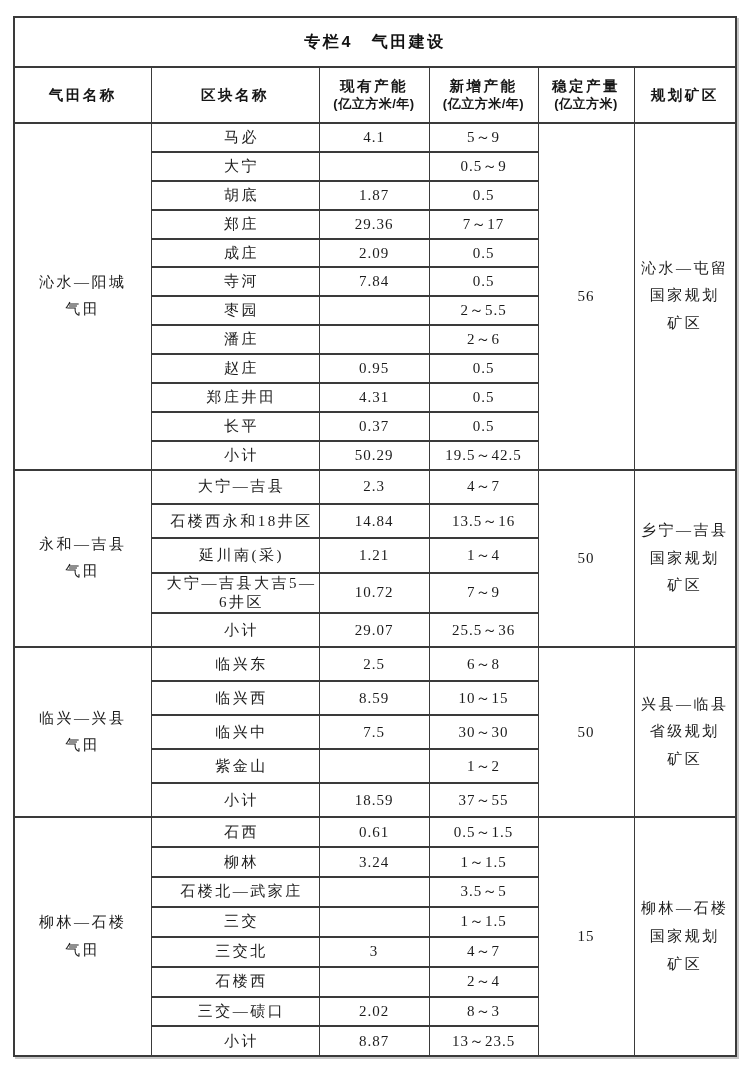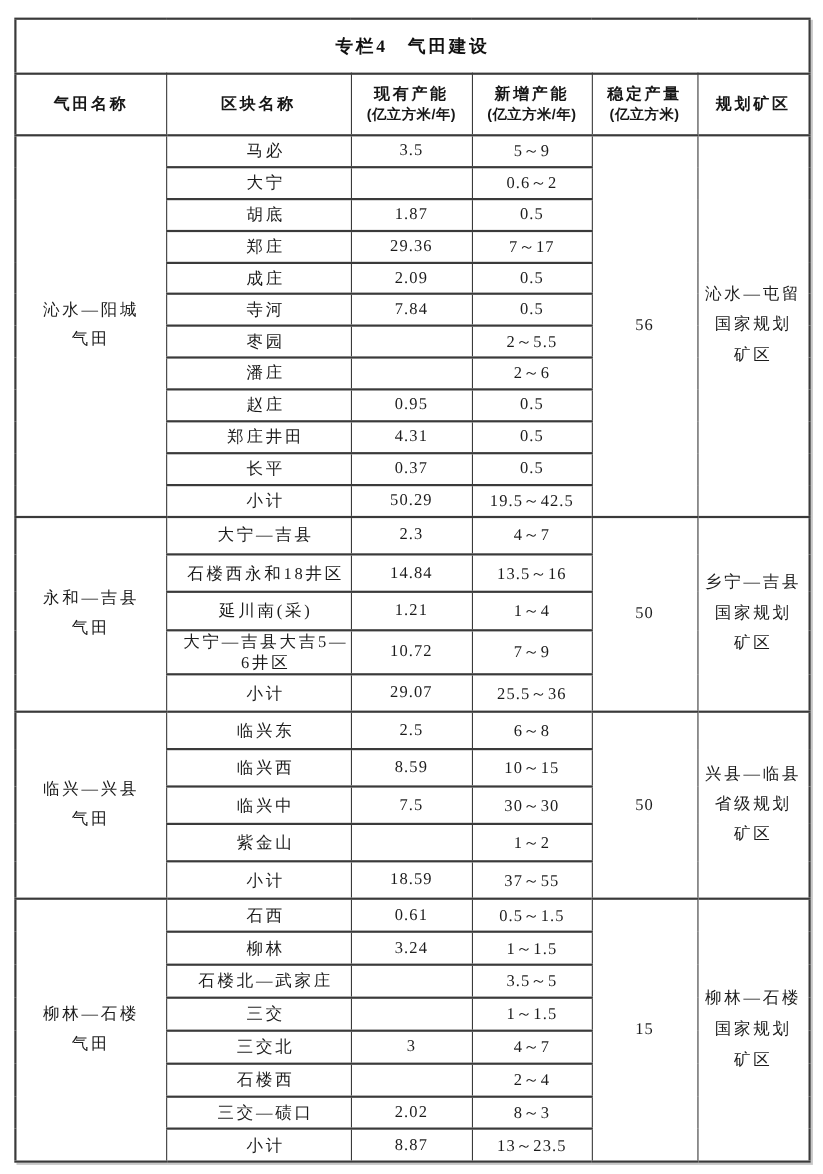--- a/index.html
+++ b/index.html
@@ -33,21 +33,21 @@
     border-style: solid;
     border-color: #3a3a3a;
     border-width: 2px 1.5px;
     text-align: center;
     vertical-align: middle;
     padding: 0 2px;
     overflow: hidden;
   }
   tr.title-row { height: 50px; }
   .title {
-    font-family: Liberation Serif, serif;
+    font-family: Liberation Mono, monospace;
     font-weight: bold;
     font-size: 16px;
     letter-spacing: 2.5px;
     color: #111;
   }
   tr.header-row { height: 56px; }
   th.col-h {
     font-family: "Liberation Sans", sans-serif;
     font-weight: 700;
     color: #161616;
@@ -124,31 +124,31 @@
           <span class="h-label">规划矿区</span>
 
         </th>
       </tr>
     </thead>
     <tbody id="tbody">
         <tr class="sec0">
           <td class="field" rowspan="12">沁水—阳城
 气田</td>
           <td class="block">马必</td>
-          <td class="num">3.5</td>
+          <td class="num">4.1</td>
           <td class="num">5～9</td>
           <td class="num stable" rowspan="12">56</td>
           <td class="planned" rowspan="12">沁水—屯留
 国家规划
 矿区</td>
         </tr>
         <tr class="sec0">
           <td class="block">大宁</td>
           <td class="num"></td>
-          <td class="num">0.6～2</td>
+          <td class="num">0.5～9</td>
         </tr>
         <tr class="sec0">
           <td class="block">胡底</td>
           <td class="num">1.87</td>
           <td class="num">0.5</td>
         </tr>
         <tr class="sec0">
           <td class="block">郑庄</td>
           <td class="num">29.36</td>
           <td class="num">7～17</td>

